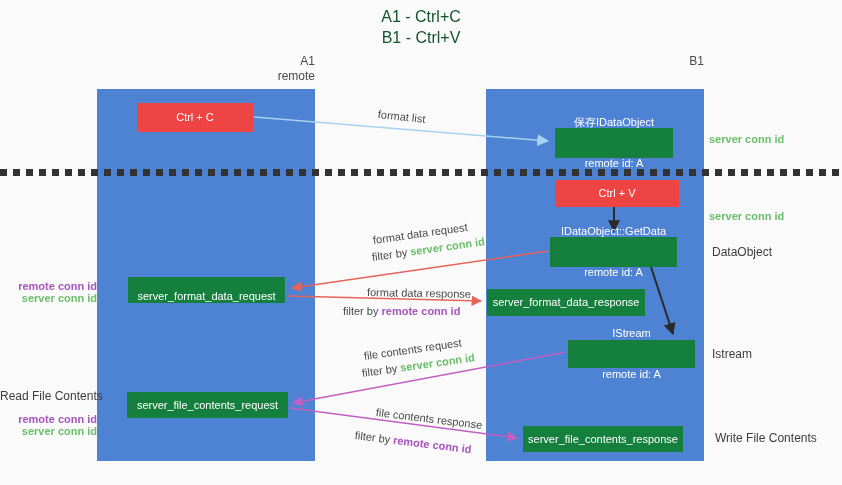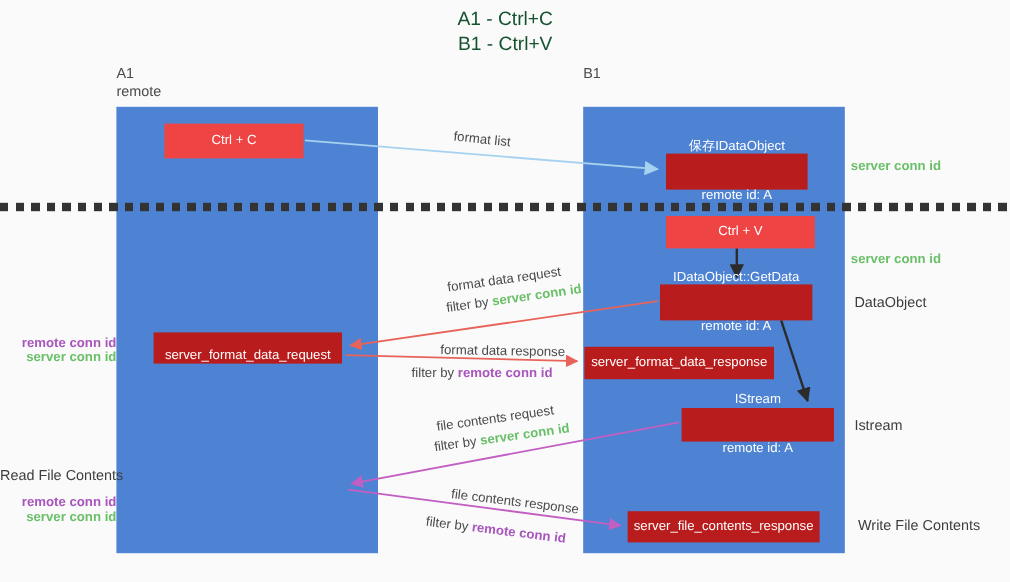--- a/index.html
+++ b/index.html
@@ -7,34 +7,34 @@
   #stage {
     position:relative; width:842px; height:485px; overflow:hidden;
     background:#fafafa; font-family:"Liberation Sans", sans-serif;
   }
   .abs { position:absolute; }
   .title {
     top:6px; left:0; width:100%; text-align:center;
     font-size:16px; line-height:21px; color:#14532d;
   }
   .col-header {
-    top:54px; width:218px; text-align:left;
+    top:54px; width:218px; text-align:right;
     font-size:12px; line-height:15px; color:#4a4a4a;
   }
   .column { top:89px; width:218px; height:372px; background:#4e83d3; }
   .dashline {
     top:169px; left:0; width:842px; height:7px;
     background:repeating-linear-gradient(90deg,#333 0 7px, rgba(0,0,0,0) 7px 13px);
   }
   .box {
     display:flex; flex-direction:column; align-items:center; justify-content:center;
     color:#ffffff; font-size:11px; line-height:13px; text-align:center; white-space:nowrap;
   }
   .green  { background:#ef4444; }
-  .orange { background:#b91c1c;gap:28px; }
+  .orange { background:#15803d;gap:28px; }
   .side-label  { font-size:12px; color:#3d3d3d; white-space:nowrap; }
   .conn-green  { font-size:11px; font-weight:bold; color:#6abf69; white-space:nowrap; }
   .conn-purple { font-size:11px; font-weight:bold; color:#a855bd; white-space:nowrap; }
   .left-align-block { left:0; text-align:right; }
   .arrow-label { font-size:11px; color:#4a4a4a; white-space:nowrap; transform-origin:left center; }
   .filter-label .fb { color:#4a4a4a; }
   .filter-label .green-term  { color:#6abf69; font-weight:bold; }
   .filter-label .purple-term { color:#a855bd; font-weight:bold; }
   svg.arrows { top:0; left:0; pointer-events:none; }
 </style>
@@ -83,20 +83,23 @@
     <line x1="651" y1="267" x2="673" y2="334" stroke="#2b2b2b" stroke-width="2" marker-end="url(#mBlack)"></line>
     <line x1="566" y1="352" x2="293" y2="403" stroke="#c35ec3" stroke-width="1.5" marker-end="url(#mMag)"></line>
     <line x1="290" y1="408" x2="517" y2="438" stroke="#c35ec3" stroke-width="1.5" marker-end="url(#mMag)"></line>
   </svg>
 
   <div class="abs box green" style="left:137px; top:103px; width:116px; height:29px;">
     <div>Ctrl + C</div>
   </div>
   <div class="abs box orange" style="left:128px; top:277px; width:157px; height:26px;justify-content:flex-end;">
     <div>server_format_data_request</div>
+  </div>
+  <div class="abs box orange" style="left:127px; top:392px; width:161px; height:26px;">
+    <div>server_file_contents_request</div>
   </div>
 
   <div class="abs box orange" style="left:555px; top:128px; width:118px; height:30px;">
     <div>保存IDataObject</div>
     <div>remote id: A</div>
   </div>
   <div class="abs box green" style="left:555px; top:180px; width:124px; height:27px;text-align:right;">
     <div>Ctrl + V</div>
   </div>
   <div class="abs box orange" style="left:550px; top:237px; width:127px; height:30px;">

